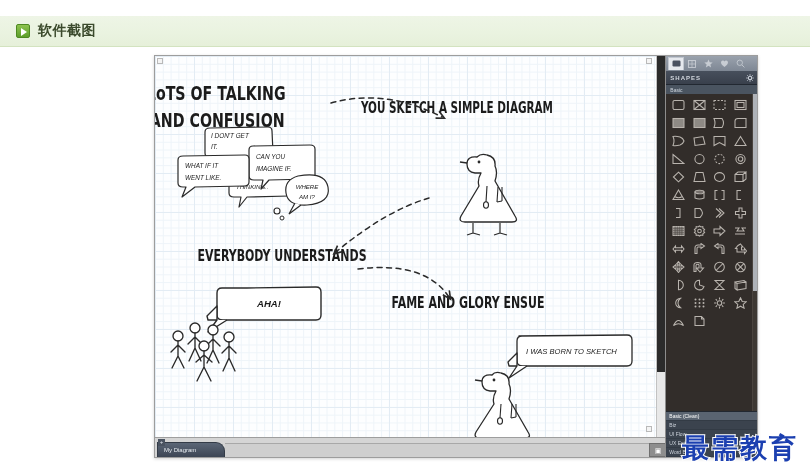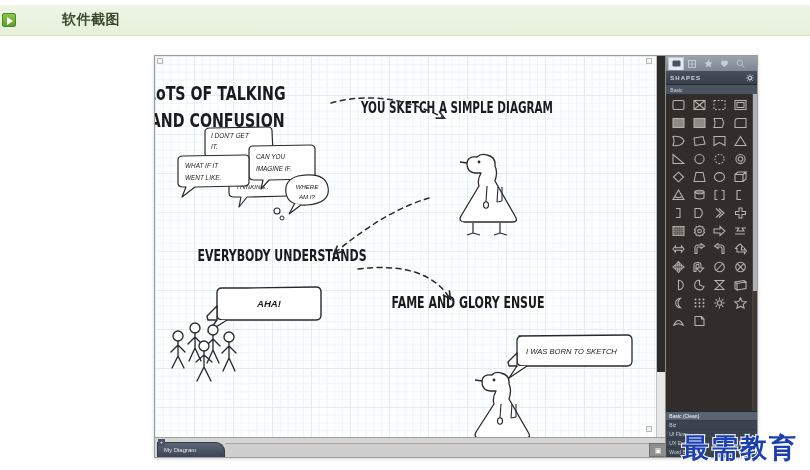--- a/index.html
+++ b/index.html
@@ -5,27 +5,26 @@
   * { box-sizing: border-box; margin: 0; padding: 0; }
   html, body {
     width: 810px; height: 470px;
     background: #ffffff;
     font-family: "Liberation Sans", sans-serif;
     overflow: hidden;
   }
 
   
   #page-header {
-    position: absolute; left: 0; top: 5px;
+    position: absolute; left: 0; top: 16px;
     width: 810px; height: 31px;
     background: linear-gradient(to bottom, #eef5e6 0%, #eaf3e0 55%, #e6f0da 100%);
     border-bottom: 1px solid #d3e3c0;
     display: flex; align-items: center;
-    padding-left: 2px;
-    gap: 38px;
+    padding-left: 16px;
   }
   #page-header .hdr-icon {
     width: 14px; height: 14px;
     background: linear-gradient(to bottom, #8ec44f, #5d9e2b);
     border: 1px solid #4e8a22;
     border-radius: 2px;
     position: relative;
     flex: 0 0 auto;
   }
   #page-header .hdr-icon::after {

